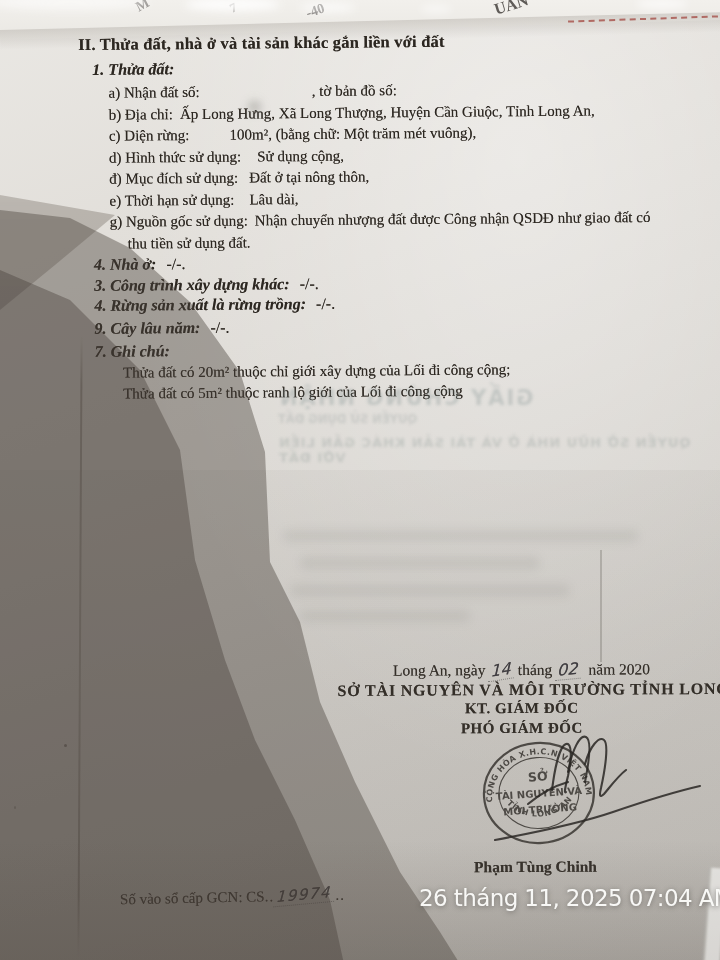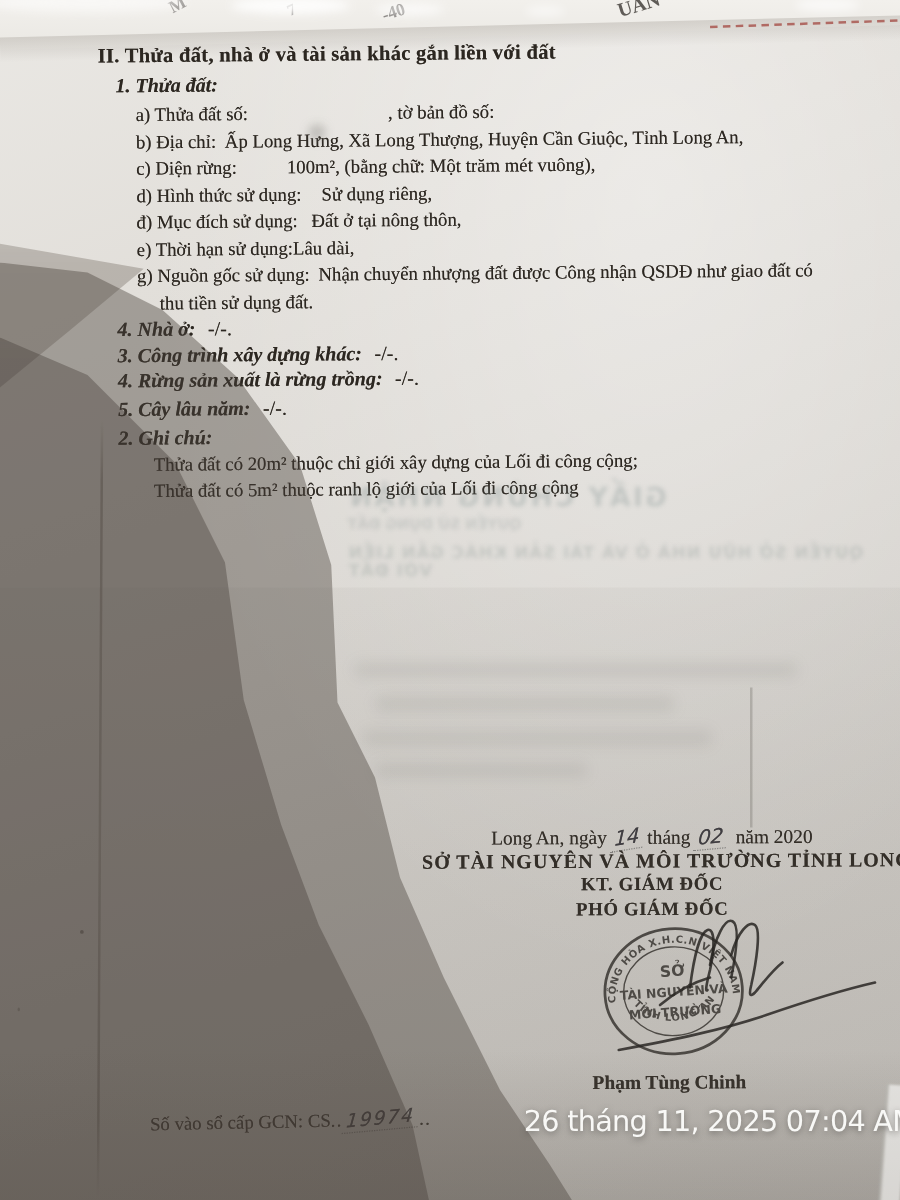--- a/index.html
+++ b/index.html
@@ -41,21 +41,21 @@
     transform:rotate(-0.5deg); transform-origin:left top;
     text-shadow:0 0 0.5px rgba(44,39,33,0.65); }
   .h2  { font-size:16.5px; font-weight:bold; letter-spacing:0.2px; }
   .sub { margin:3px 0 3px 14px; font-weight:bold; font-style:italic; font-size:16px; }
   .fline { margin-left:30px; white-space:nowrap; }
   .gap-a { display:inline-block; width:112px; position:relative; }
   .blur-dot { position:absolute; left:48px; top:4px; width:14px; height:13px;
     background:rgba(115,112,108,0.35); filter:blur(4px); border-radius:50%; }
   .vgap-b { margin-left:7px; }  .vgap-c { margin-left:40px; }
   .vgap-d { margin-left:16px; } .vgap-dd { margin-left:11px; }
-  .vgap-e { } .vgap-g { margin-left:7px; }
+  .vgap-e { margin-left:15px; } .vgap-g { margin-left:7px; }
   .wrapline { margin-left:48px; }
   .item { margin-left:14px; font-size:16px; line-height:20.5px; }
   .item .lab { font-weight:bold; font-style:italic; }
   .item .val { margin-left:10px; }
   .it5,.it6 { margin-top:2.5px; }
   .note { margin-left:42px; }
   .note:first-of-type { margin-top:4px; }
   
   .ghost { position:absolute; left:278px; top:386px; width:444px; text-align:right;
     transform:scaleX(-1); font-family:"DejaVu Sans",sans-serif; font-weight:bold;
@@ -141,34 +141,34 @@
     <div class="glare gl2"></div>
     <div class="glare gl3"></div>
     <div class="glare gl4"></div>
   </div>
   <div class="paper-top-edge"></div>
 
   <div class="doc-body">
     <div class="h2">II. Thửa đất, nhà ở và tài sản khác gắn liền với đất</div>
     <div class="sub">1. Thửa đất:</div>
 
-    <div class="fline"><span>a) Thửa đất số:</span><span class="gap-a"><span class="blur-dot"></span></span><span>, tờ bản đồ số:</span></div>
+    <div class="fline"><span>a) Nhận đất số:</span><span class="gap-a"><span class="blur-dot"></span></span><span>, tờ bản đồ số:</span></div>
     <div class="fline"><span>b) Địa chỉ:</span><span class="vgap-b">Ấp Long Hưng, Xã Long Thượng, Huyện Cần Giuộc, Tỉnh Long An,</span></div>
     <div class="fline"><span>c) Diện rừng:</span><span class="vgap-c">100m², (bằng chữ: Một trăm mét vuông),</span></div>
-    <div class="fline"><span>d) Hình thức sử dụng:</span><span class="vgap-d">Sử dụng riêng,</span></div>
+    <div class="fline"><span>d) Hình thức sử dụng:</span><span class="vgap-d">Sử dụng cộng,</span></div>
     <div class="fline"><span>đ) Mục đích sử dụng:</span><span class="vgap-dd">Đất ở tại nông thôn,</span></div>
     <div class="fline"><span>e) Thời hạn sử dụng:</span><span class="vgap-e">Lâu dài,</span></div>
     <div class="fline"><span>g) Nguồn gốc sử dụng:</span><span class="vgap-g">Nhận chuyển nhượng đất được Công nhận QSDĐ như giao đất có</span></div>
     <div class="wrapline">thu tiền sử dụng đất.</div>
 
     <div class="item"><span class="lab">4. Nhà ở:</span><span class="val">-/-.</span></div>
     <div class="item"><span class="lab">3. Công trình xây dựng khác:</span><span class="val">-/-.</span></div>
     <div class="item"><span class="lab">4. Rừng sản xuất là rừng trồng:</span><span class="val">-/-.</span></div>
-    <div class="item it5"><span class="lab">5. Cây lâu năm:</span><span class="val">-/-.</span></div>
-    <div class="item it6"><span class="lab">2. Ghi chú:</span><span class="val"></span></div>
+    <div class="item it5"><span class="lab">9. Cây lâu năm:</span><span class="val">-/-.</span></div>
+    <div class="item it6"><span class="lab">7. Ghi chú:</span><span class="val"></span></div>
 
     <div class="note">Thửa đất có 20m² thuộc chỉ giới xây dựng của Lối đi công cộng;</div>
     <div class="note">Thửa đất có 5m² thuộc ranh lộ giới của Lối đi công cộng</div>
   </div>
 
   <div class="ghost">
     <div class="g1">GIẤY CHỨNG NHẬN</div>
     <div class="g2">QUYỀN SỬ DỤNG ĐẤT</div>
     <div class="g3">QUYỀN SỞ HỮU NHÀ Ở VÀ TÀI SẢN KHÁC GẮN LIỀN VỚI ĐẤT</div>
   </div>

